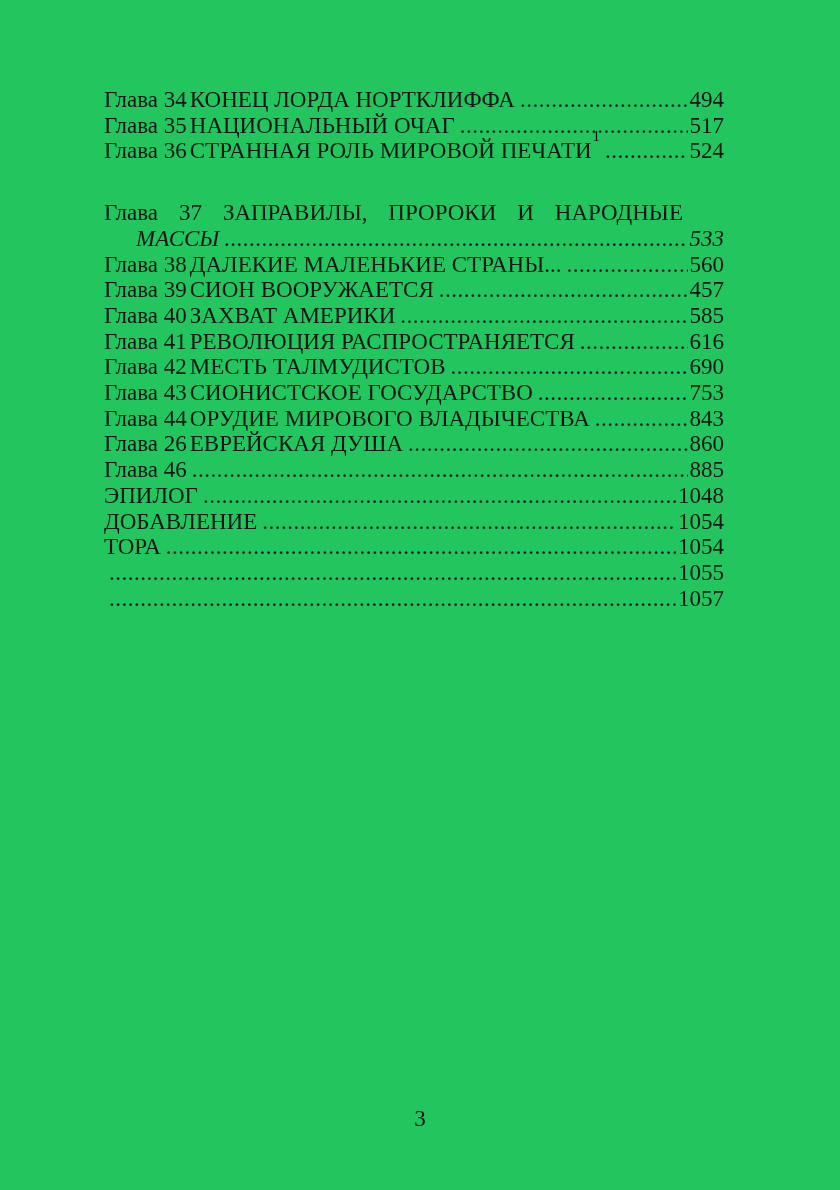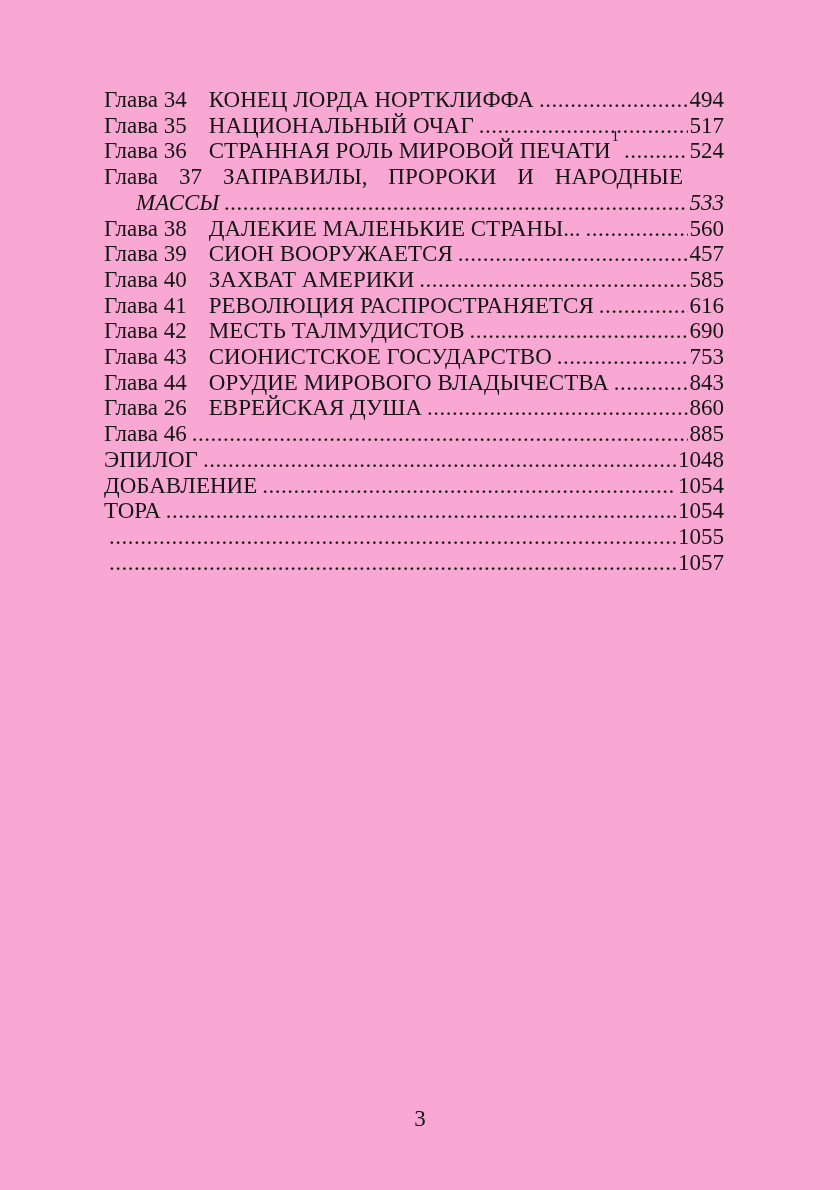--- a/index.html
+++ b/index.html
@@ -11,38 +11,38 @@
     width: 840px;
     height: 1190px;
     font-family: "Liberation Serif", "DejaVu Serif", serif;
     color: #151515;
     position: relative;
     overflow: hidden;
   }
   .page {
     position: absolute;
     inset: 0;
-    background: #f9a8d4;
+    background: #22c55e;
   }
   .toc {
     position: absolute;
     left: 104px;
     right: 116px;
     top: 87px;
     font-size: 23px;
     line-height: 25.7px;
   }
   .toc-row {
     display: flex;
     align-items: stretch;
     white-space: nowrap;
   }
   .t-label { flex: 0 0 auto; }
   .t-title { flex: 0 0 auto; }
-  .t-title.with-label { margin-left: 22px; }
+  .t-title.with-label { margin-left: 3px; }
   .t-leader {
     flex: 1 1 0;
     min-width: 0;
     overflow: hidden;
     white-space: nowrap;
     letter-spacing: 0.5px;
     margin-left: 5px;
     margin-right: 2px;
   }
   .t-page { flex: 0 0 auto; }
@@ -51,20 +51,21 @@
     line-height: 0;
     position: relative;
     top: -9px;
     margin-left: 1px;
   }
   .justified-line {
     display: flex;
     justify-content: space-between;
     margin-right: 41px;
     white-space: nowrap;
+    margin-top: 36px;
   }
   .continuation-row {
     display: flex;
     align-items: stretch;
     white-space: nowrap;
     padding-left: 32px;
     font-style: italic;
   }
   .folio {
     position: absolute;

